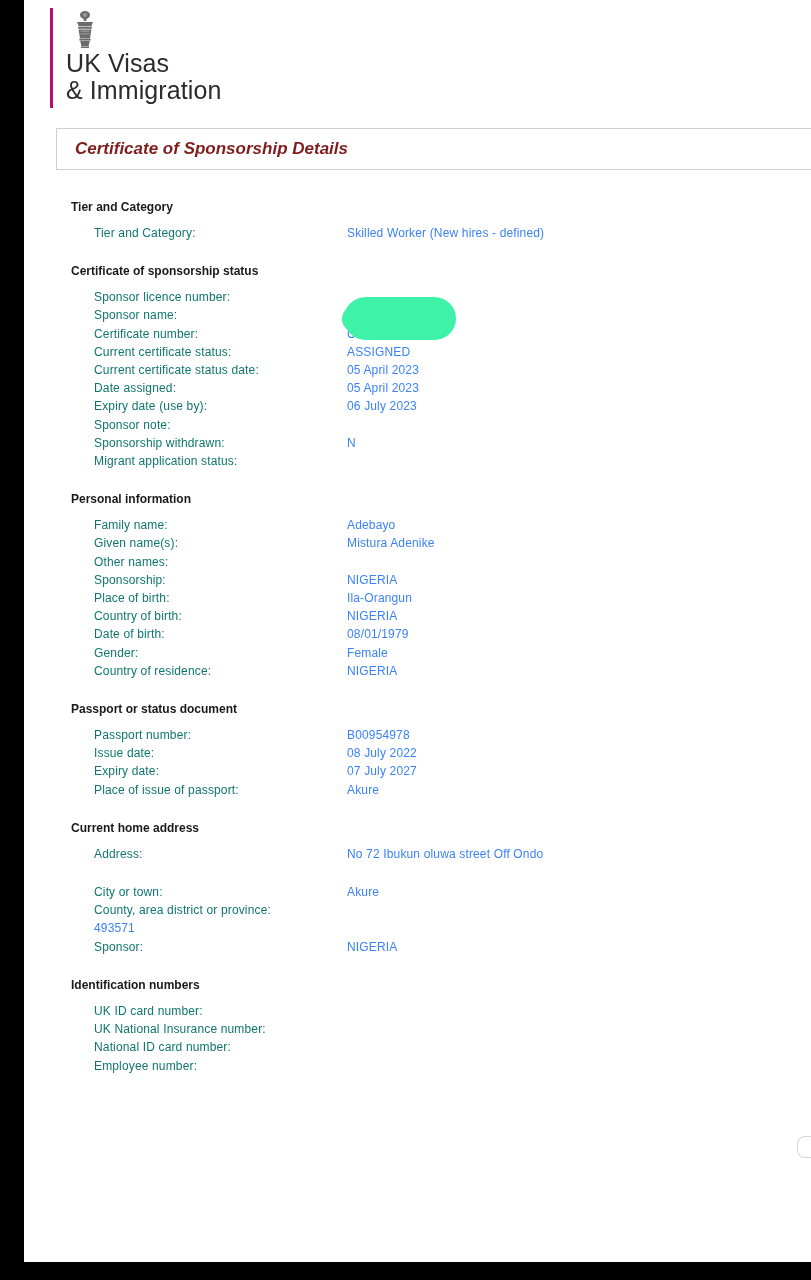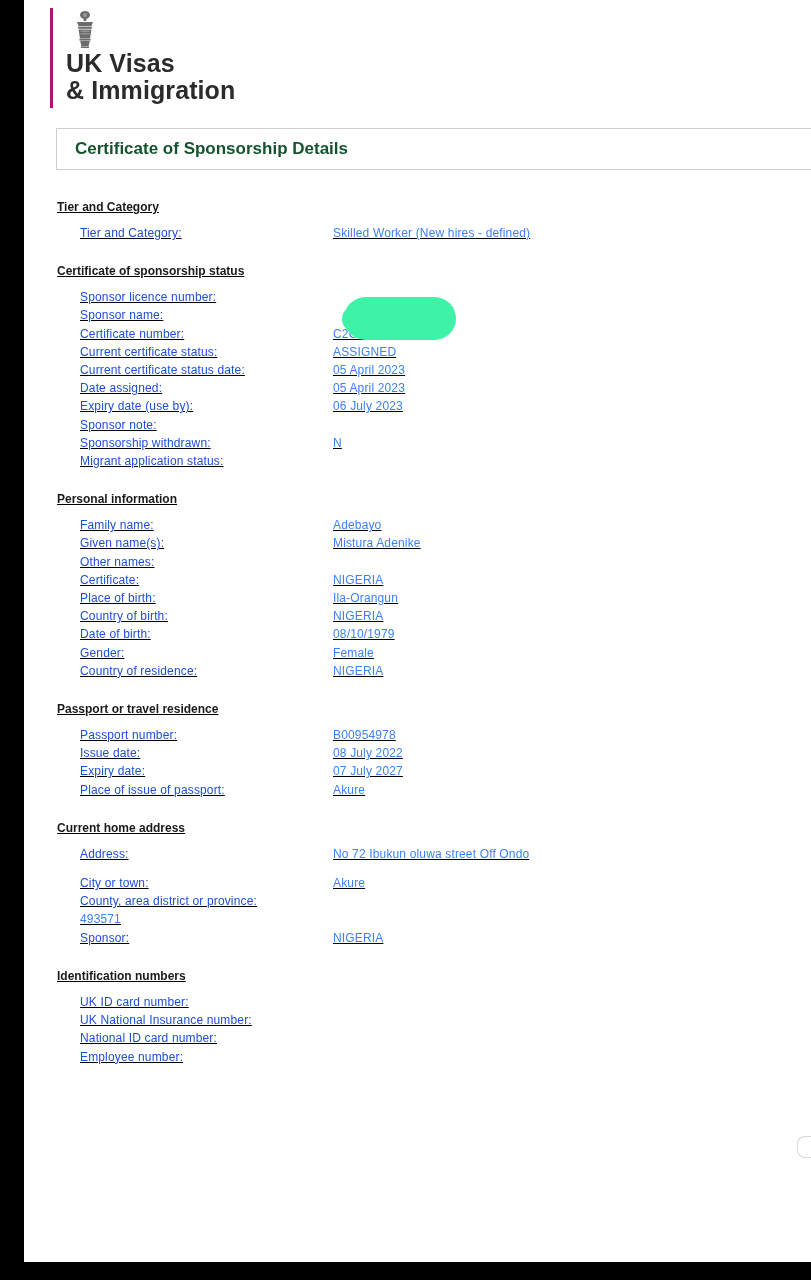--- a/index.html
+++ b/index.html
@@ -35,21 +35,20 @@
     left: 24px; top: 0;
     width: 787px;
     height: 1262px;
     background: #ffffff;
   }
   
   .logo-block {
     position: relative;
     margin: 8px 0 0 26px;
     height: 100px;
-    font-weight: bold;
   }
   .logo-rule {
     position: absolute;
     left: 0; top: 0;
     width: 3px;
     height: 100px;
     background: #b3126e;
   }
   .crest {
     position: absolute;
@@ -77,28 +76,28 @@
     border: 1px solid #cfcfcf;
     border-right: none;
     background: #ffffff;
     display: flex;
     align-items: center;
   }
   .title-bar .title {
     padding-left: 18px;
     font-size: 17px;
     font-weight: bold;
-    color: #14532d;
+    color: #7f1d1d;
+    font-style: italic;
   }
   
   .sections {
     margin-top: 30px;
-    padding-left: 33px;
+    padding-left: 47px;
     padding-right: 10px;
-    text-decoration: underline;
   }
   .section {
     margin-bottom: 22px;
   }
   .section-heading {
     font-size: 12px;
     font-weight: bold;
     color: #1a1a1a;
     margin-bottom: 10px;
   }
@@ -108,29 +107,29 @@
   .row {
     display: flex;
     align-items: flex-start;
     line-height: 18.2px;
     font-size: 12px;
     color: #1a1a1a;
   }
   .row .label {
     width: 253px;
     flex: 0 0 253px;
-    color: #1d4ed8;
+    color: #0f766e;
     letter-spacing: 0.15px;
   }
   .row .value {
     flex: 1 1 auto;
     color: #3b82f6;
     letter-spacing: 0.15px;
   }
-  .row.gap-after { margin-bottom: 11px; }
+  .row.gap-after { margin-bottom: 20px; }
   
   .redaction {
     position: absolute;
     left: 320px;
     top: 297px;
     width: 112px;
     height: 43px;
     background: #3ef2a7;
     border-radius: 22px;
   }
@@ -261,47 +260,47 @@
             </div>
             <div class="row">
               <div class="label">Given name(s):</div>
               <div class="value">Mistura Adenike</div>
             </div>
             <div class="row">
               <div class="label">Other names:</div>
               <div class="value"></div>
             </div>
             <div class="row">
-              <div class="label">Certificate:</div>
+              <div class="label">Sponsorship:</div>
               <div class="value">NIGERIA</div>
             </div>
             <div class="row">
               <div class="label">Place of birth:</div>
               <div class="value">Ila-Orangun</div>
             </div>
             <div class="row">
               <div class="label">Country of birth:</div>
               <div class="value">NIGERIA</div>
             </div>
             <div class="row">
               <div class="label">Date of birth:</div>
-              <div class="value">08/10/1979</div>
+              <div class="value">08/01/1979</div>
             </div>
             <div class="row">
               <div class="label">Gender:</div>
               <div class="value">Female</div>
             </div>
             <div class="row">
               <div class="label">Country of residence:</div>
               <div class="value">NIGERIA</div>
             </div>
           </div>
         </div>
         <div class="section">
-          <div class="section-heading">Passport or travel residence</div>
+          <div class="section-heading">Passport or status document</div>
           <div class="rows">
             <div class="row">
               <div class="label">Passport number:</div>
               <div class="value">B00954978</div>
             </div>
             <div class="row">
               <div class="label">Issue date:</div>
               <div class="value">08 July 2022</div>
             </div>
             <div class="row">

